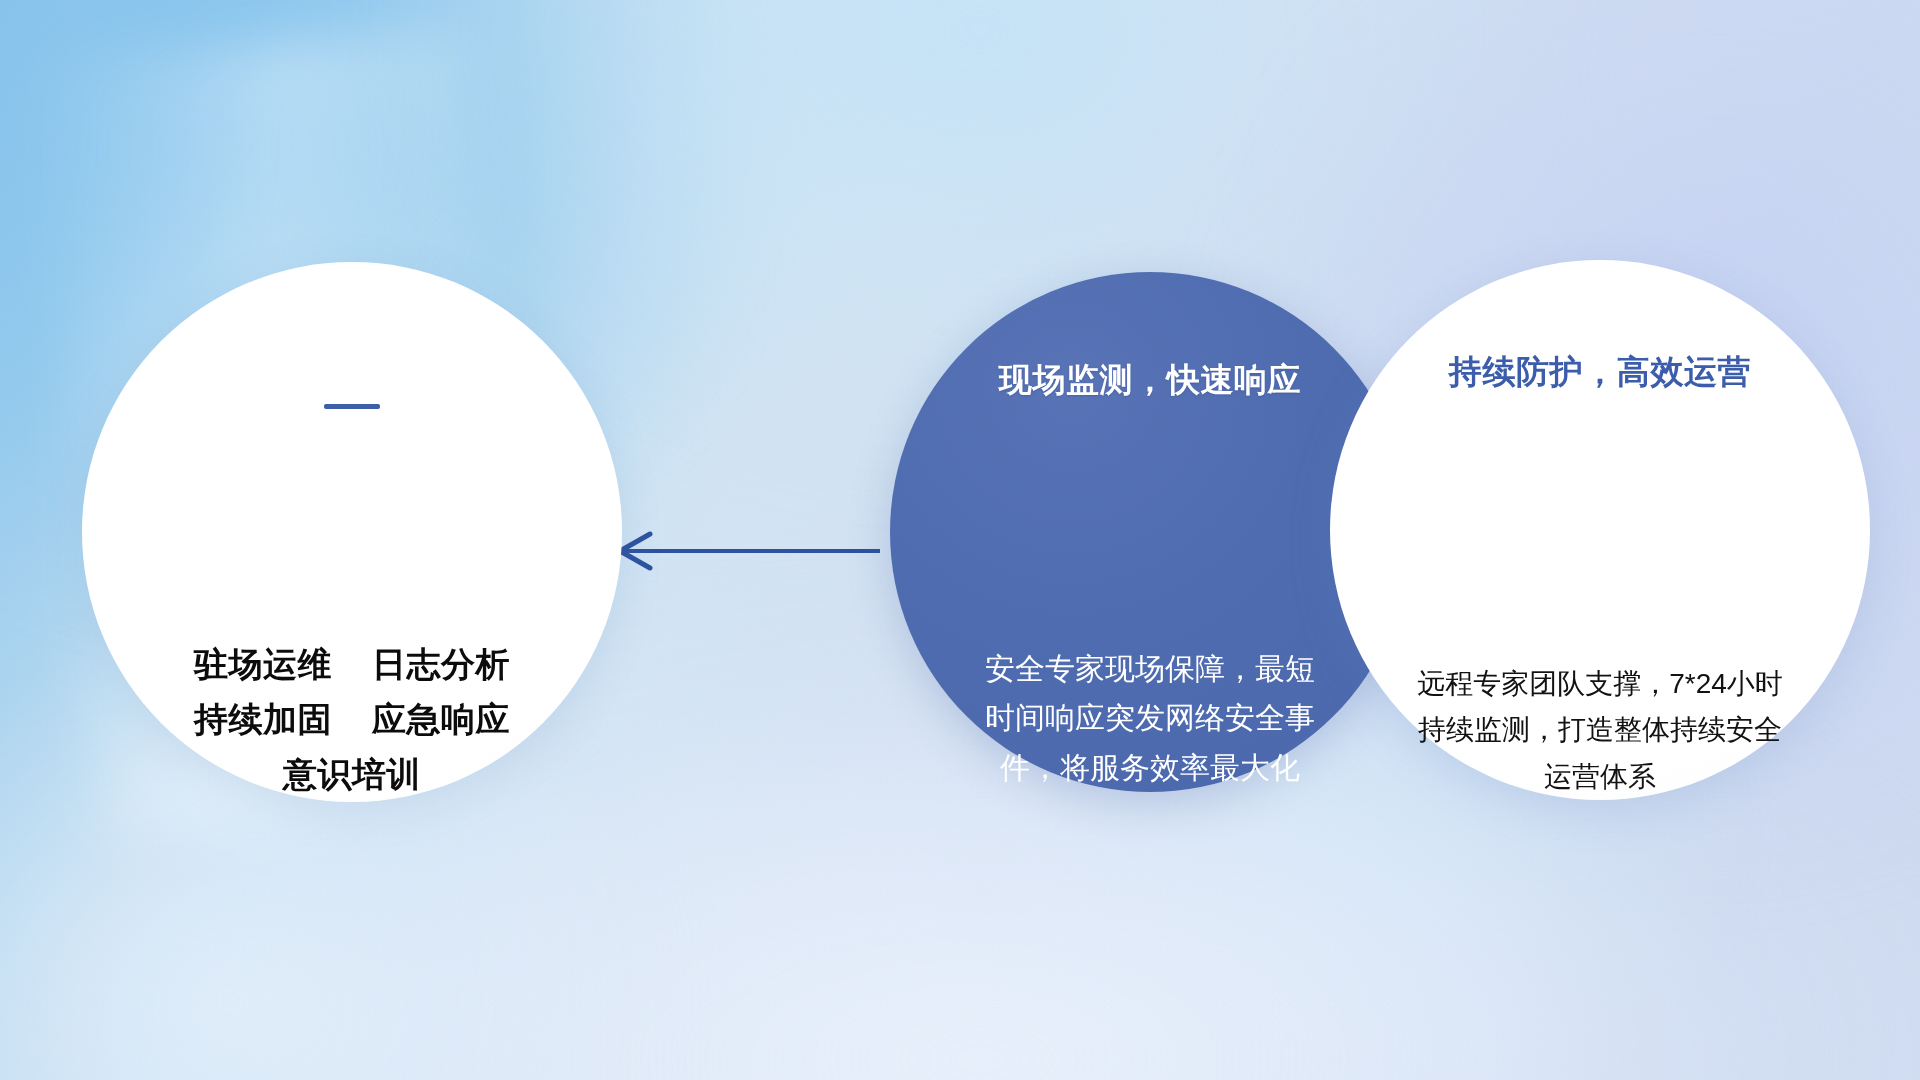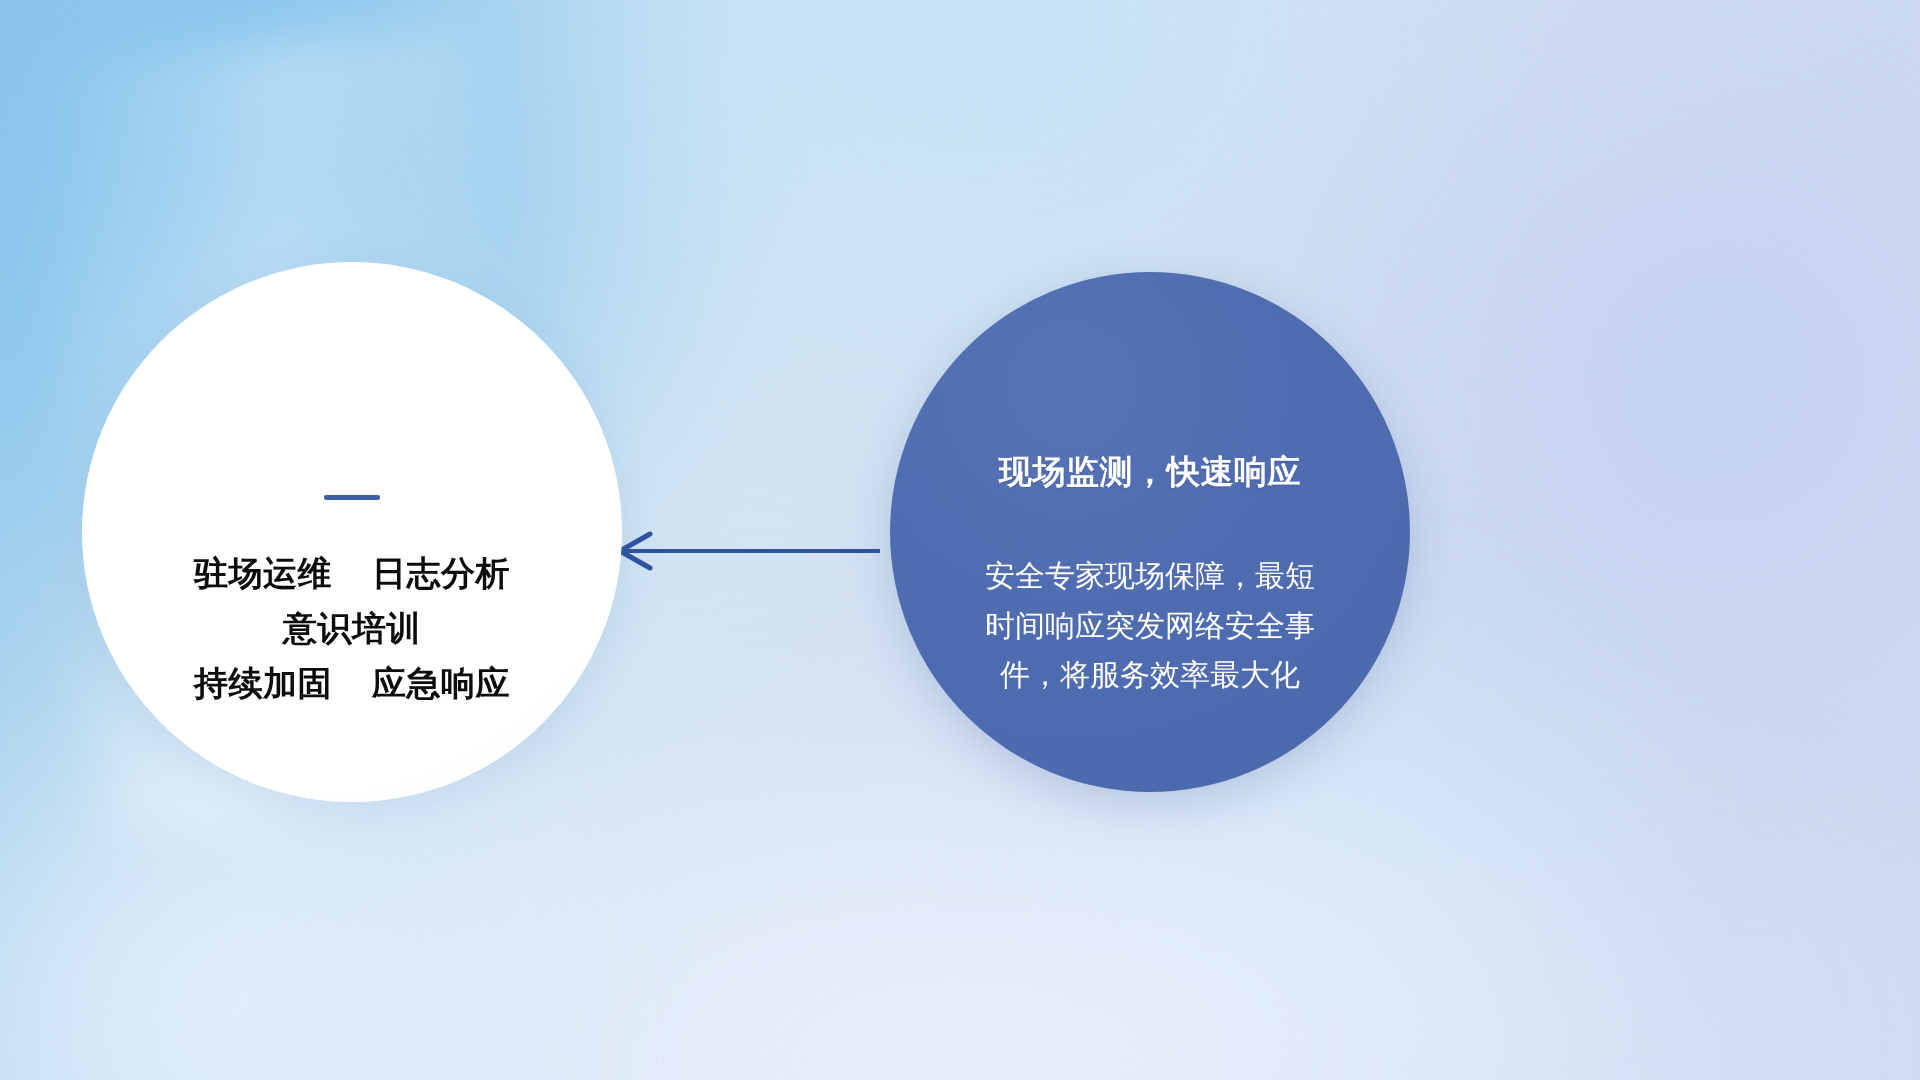--- a/index.html
+++ b/index.html
@@ -121,21 +121,21 @@
   }
 
   
   .circle {
     position: absolute;
     border-radius: 50%;
     box-sizing: border-box;
     display: flex;
     flex-direction: column;
     align-items: center;
-    justify-content: center;
+    justify-content: space-between;
   }
 
   .circle-left {
     left: 82px;
     top: 262px;
     width: 540px;
     height: 540px;
     background: radial-gradient(circle at 38% 30%, #ffffff 0%, #ffffff 72%, #fbfcfe 100%);
     box-shadow: 0 10px 42px rgba(93,134,190,0.16);
   }
@@ -233,24 +233,28 @@
 
   <svg class="arrow-layer" viewBox="0 0 1920 1080" width="1920" height="1080">
     <line x1="880" y1="551" x2="625" y2="551" stroke="#2E529E" stroke-width="4"></line>
     <polyline points="650,534 620,551 650,568" fill="none" stroke="#2E529E" stroke-width="5" stroke-linecap="round" stroke-linejoin="round"></polyline>
   </svg>
 
   <div class="circle circle-left">
     <div class="dash"></div>
     <div class="left-lines">
       <div class="line">驻场运维    日志分析</div>
+      <div class="line">持续加固    应急响应</div>
       <div class="line">意识培训</div>
-      <div class="line">持续加固    应急响应</div>
     </div>
   </div>
 
   <div class="circle circle-mid">
     <div class="mid-title">现场监测，快速响应</div>
     <div class="mid-body">安全专家现场保障，最短时间响应突发网络安全事件，将服务效率最大化</div>
   </div>
 
+  <div class="circle circle-right">
+    <div class="right-title">持续防护，高效运营</div>
+    <div class="right-body">远程专家团队支撑，7*24小时持续监测，打造整体持续安全运营体系</div>
+  </div>
 
 </div>
 
 </body></html>

